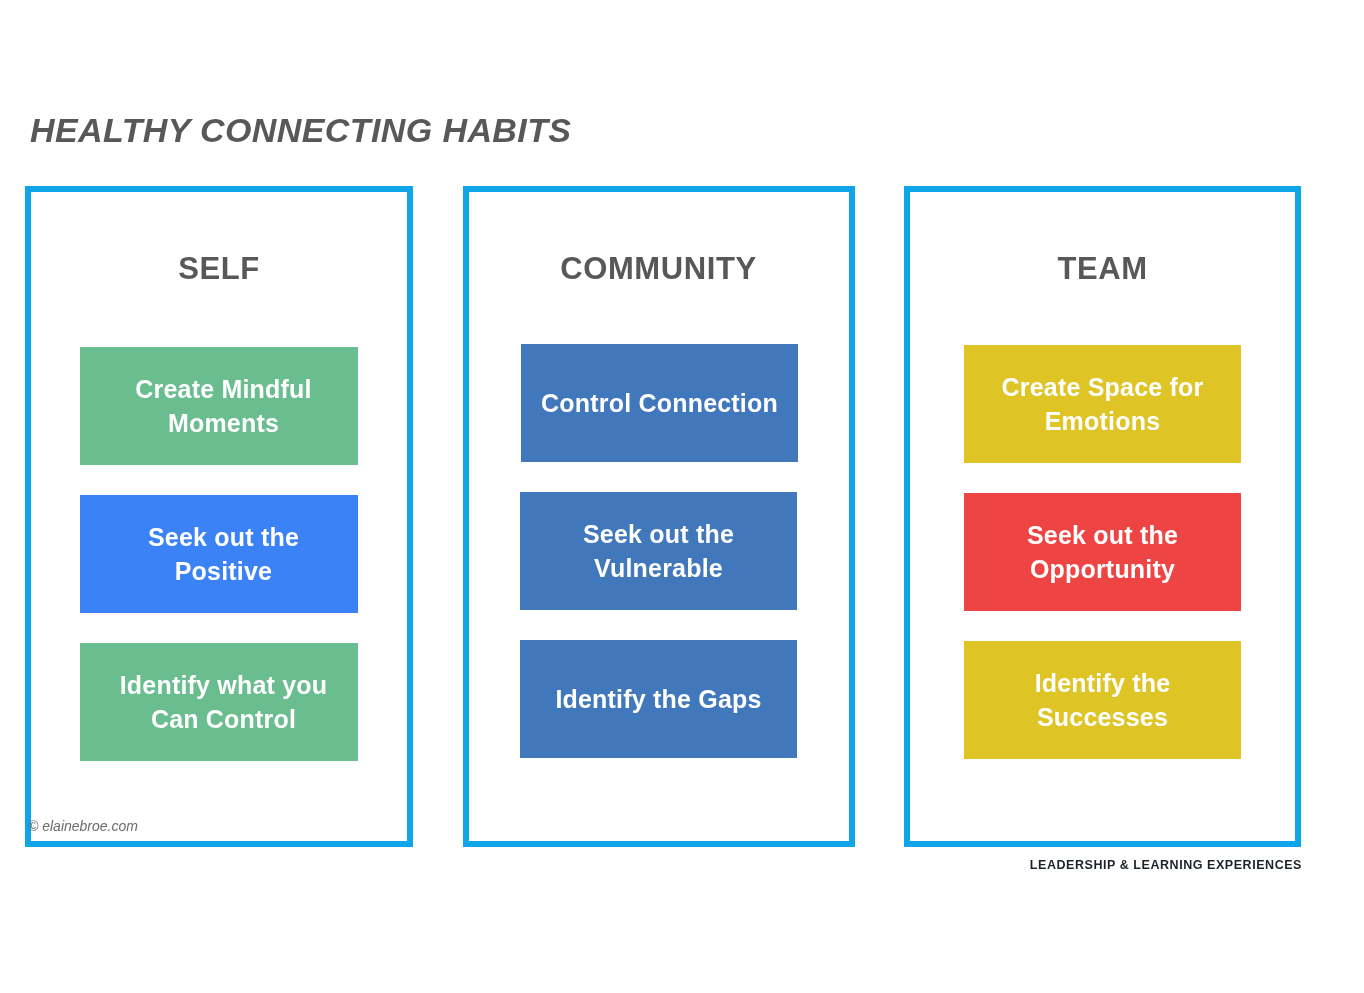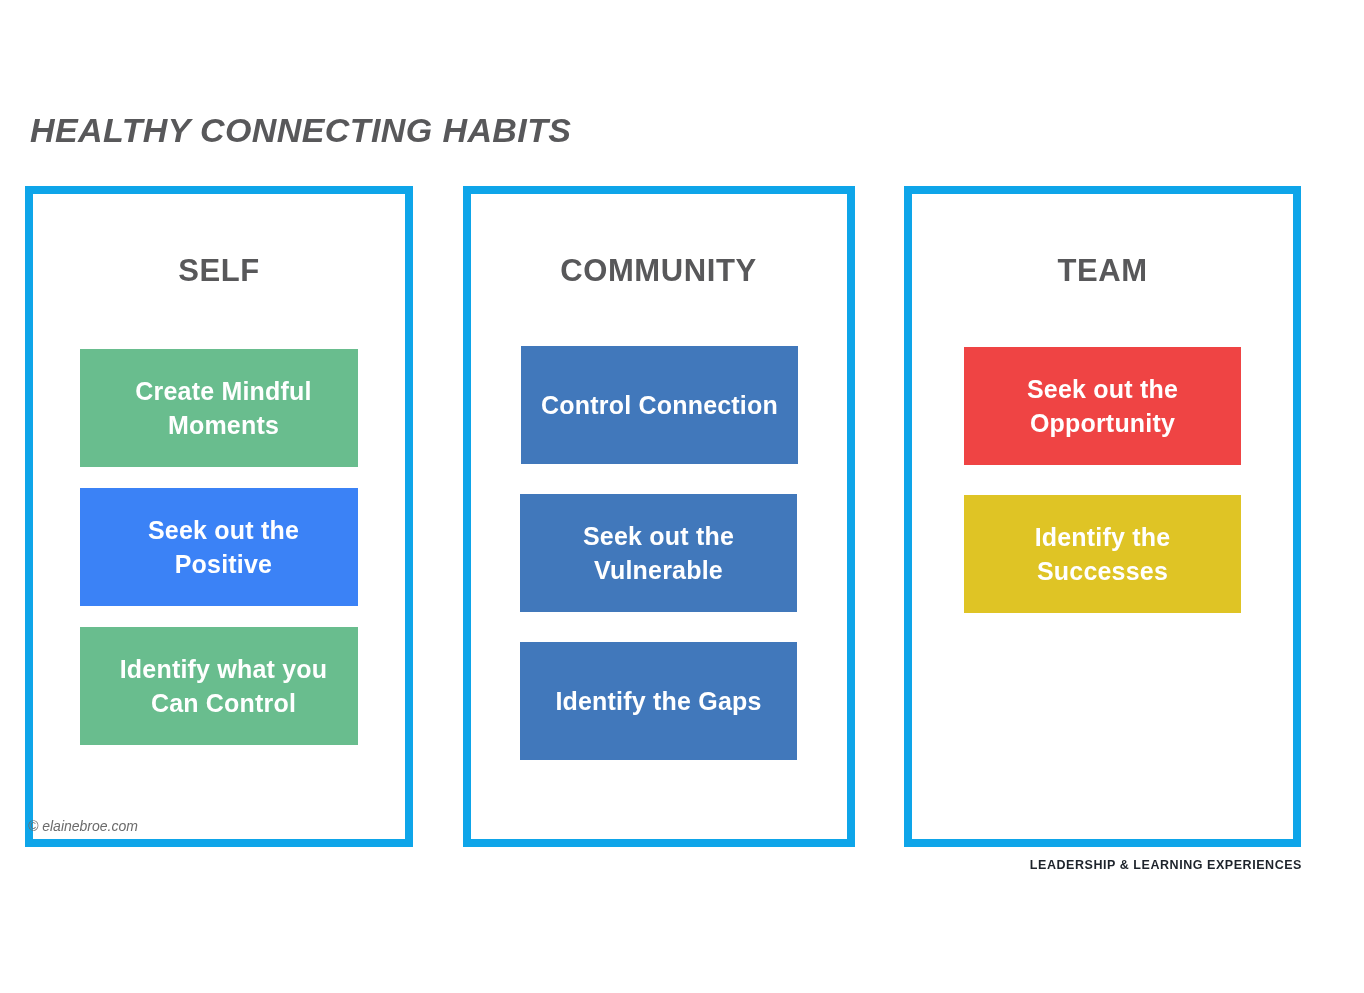--- a/index.html
+++ b/index.html
@@ -37,21 +37,21 @@
     width: 1276px;
     height: 661px;
     display: flex;
     justify-content: space-between;
   }
 
   .column-card {
     width: 388px;
     height: 661px;
     box-sizing: border-box;
-    border: 8px solid #0ea5e9;
+    border: 6px solid #0ea5e9;
     background: #ffffff;
     position: relative;
   }
   .column-card.col-community { width: 392px; }
   .column-card.col-team { width: 397px; }
 
   .column-header {
     position: absolute;
     top: 59px;
     left: 0;
@@ -84,21 +84,21 @@
     font-size: 25px;
     font-weight: bold;
     line-height: 34px;
     letter-spacing: 0.2px;
     padding: 0 10px;
   }
   .habit-box:last-child { margin-bottom: 0; }
 
   
   .col-self .habit-list { top: 155px; }
-  .col-self .habit-box { margin-bottom: 21px; padding-left: 19px; }
+  .col-self .habit-box { margin-bottom: 30px; padding-left: 19px; }
 
   .col-community .habit-list { top: 152px; }
   .col-community .habit-box { width: 277px; margin-bottom: 30px; }
   .col-community .habit-box.first-box { width: 277px; transform: translateX(1px); }
 
   .col-team .habit-list { top: 153px; }
   .col-team .habit-box { width: 277px; margin-bottom: 30px; }
 
   
   #copyright {
@@ -155,20 +155,21 @@
     <div class="habit-list">
       <div class="habit-box first-box" style="background:#4178bb">Control Connection</div>
       <div class="habit-box" style="background:#4178bb">Seek out the Vulnerable</div>
       <div class="habit-box" style="background:#4178bb">Identify the Gaps</div>
     </div>
   </div>
 
   <div class="column-card col-team">
     <div class="column-header">TEAM</div>
     <div class="habit-list">
+      <div class="habit-box first-box" style="background:#dfc425">Create Space for Emotions</div>
       <div class="habit-box" style="background:#ef4444">Seek out the Opportunity</div>
       <div class="habit-box" style="background:#dfc425">Identify the Successes</div>
     </div>
   </div>
 
 </div>
 
 <div id="copyright">© elainebroe.com</div>
 
 <div id="brand-logo">

